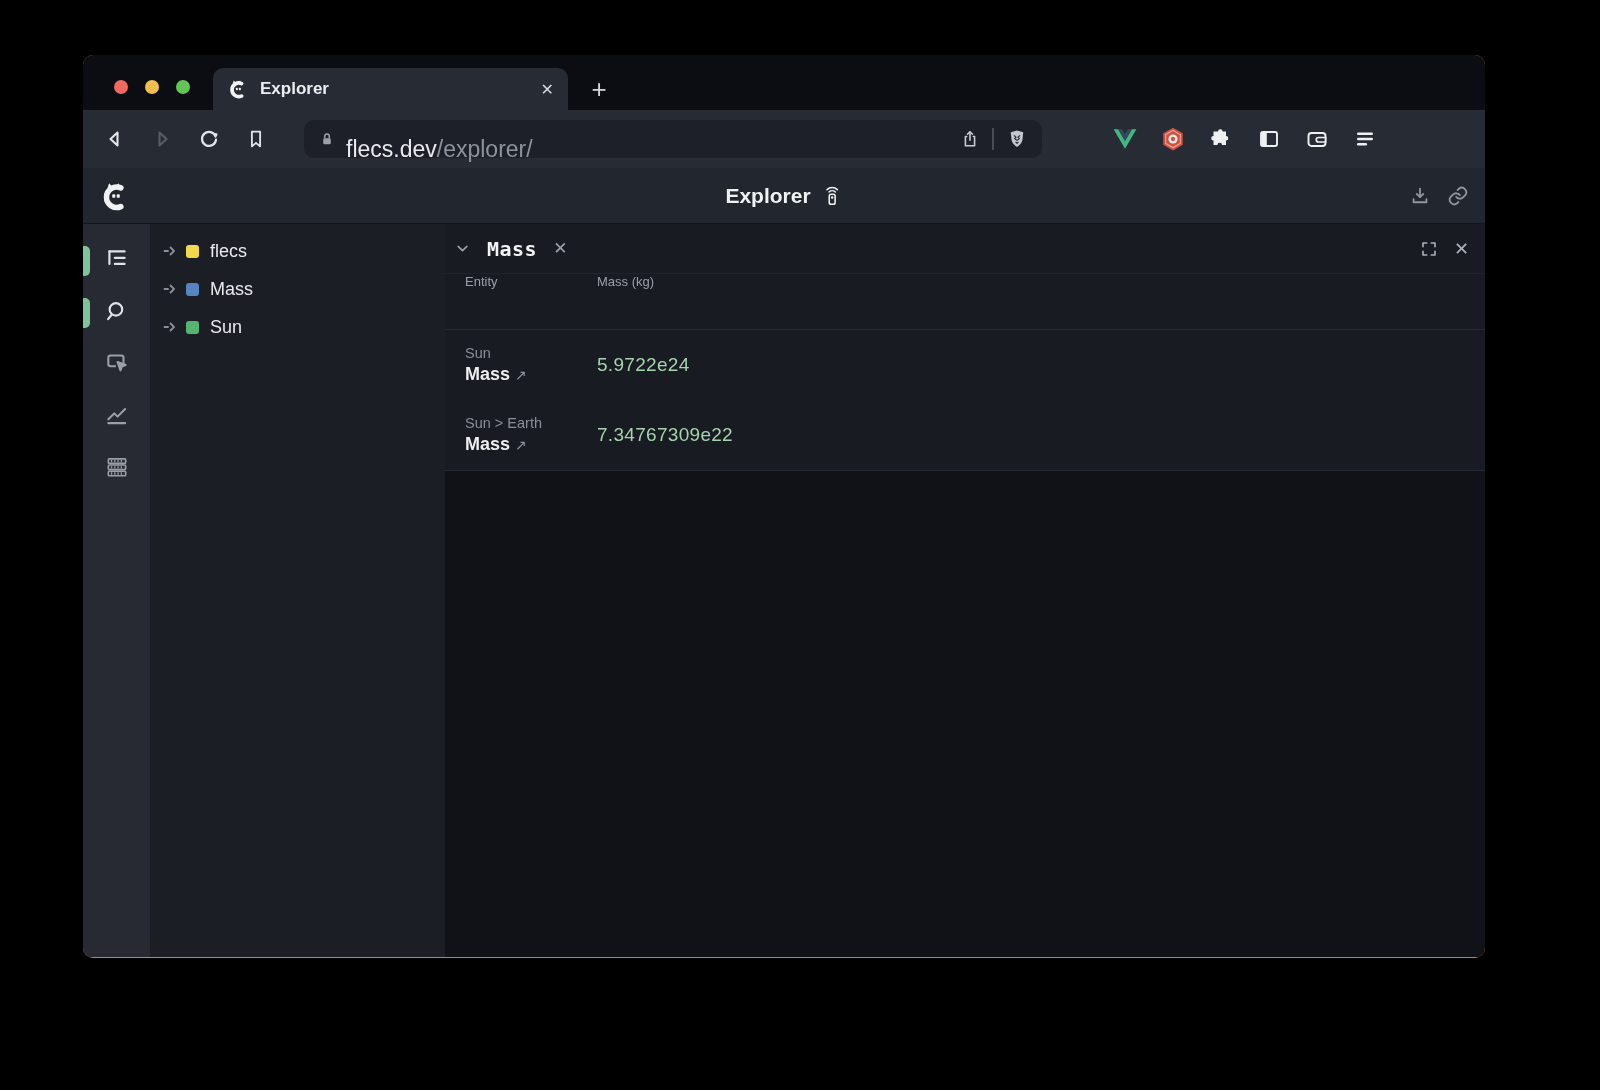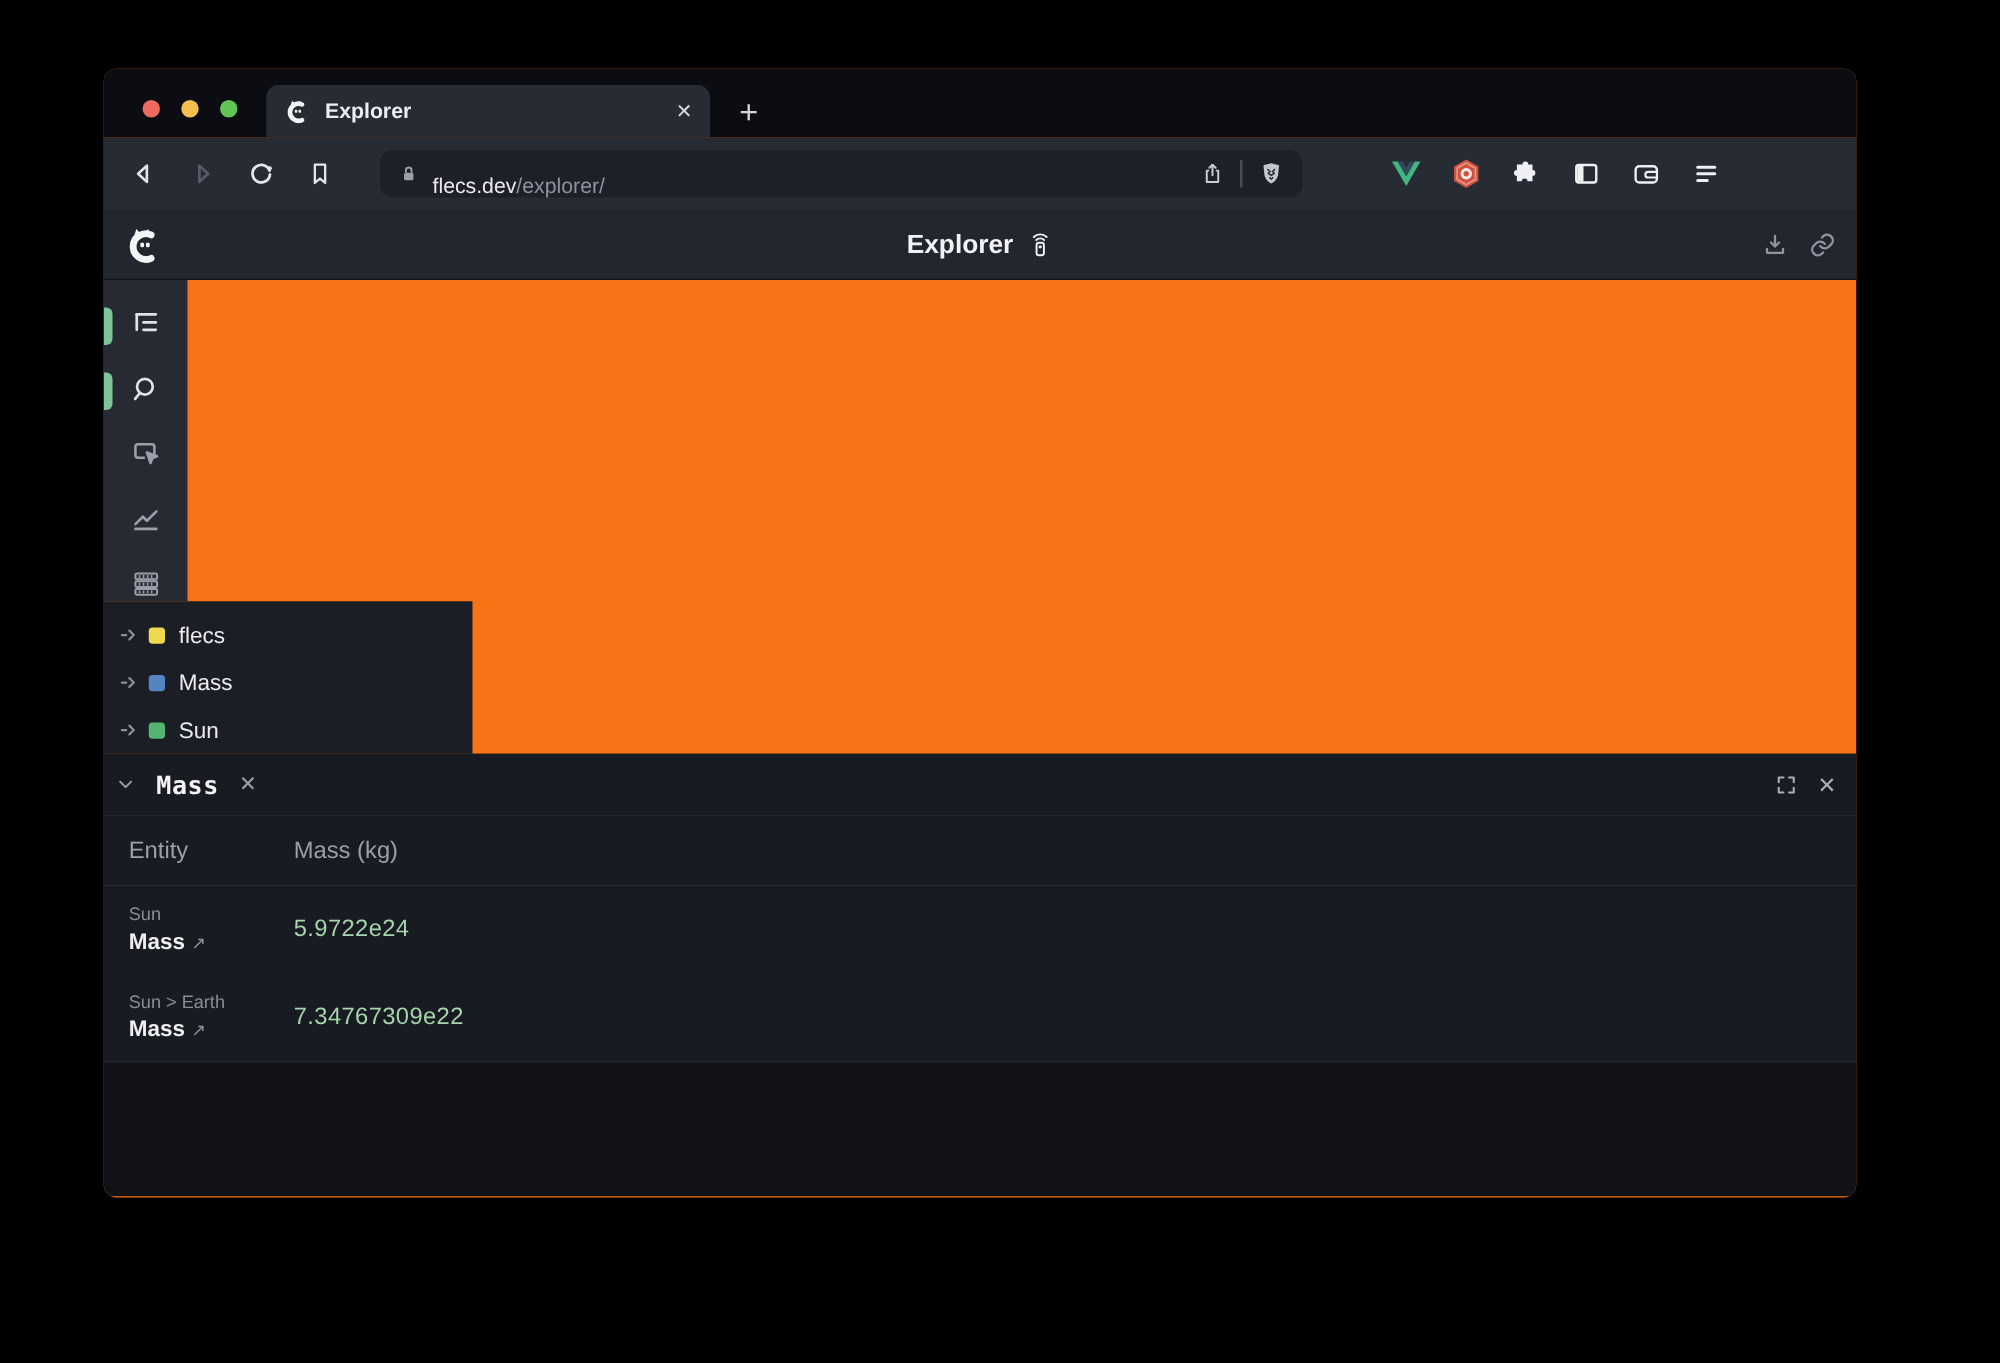--- a/index.html
+++ b/index.html
@@ -25,40 +25,40 @@
 
   
   .toolbar { height:58px; background:#272b34; display:flex; align-items:center;
              padding:0 16px; }
   .tool-btn { width:32px; height:32px; display:flex; align-items:center;
               justify-content:center; flex:0 0 auto; }
   .tool-btn + .tool-btn { margin-left:15px; }
   .bookmark-btn { margin-left:100px; }
   .urlbar { margin-left:32px; width:738px; height:38px; background:#1d2028;
             border-radius:10px; display:flex; align-items:center; padding:0 14px; }
-  .url-text { margin-left:10px; font-size:17px;margin-top:20px; }
+  .url-text { margin-left:10px; font-size:23px;margin-top:20px; }
   .url-domain { color:#e9eaee; }
   .url-path { color:#8d939d; }
   .urlbar .spacer { flex:1; }
   .url-divider { width:2px; height:22px; background:#464b55; margin:0 12px; }
   .ext-icon { width:34px; height:34px; display:flex; align-items:center;
               justify-content:center; flex:0 0 auto; margin-left:14px; }
   .ext-first { margin-left:66px; }
 
   
   .appheader { position:relative; height:56px; background:#22262e;
                border-bottom:1px solid #121419; display:flex; align-items:center;
                padding:0 16px; }
   .apptitle { position:absolute; left:0; right:0; top:0; height:56px;
               display:flex; align-items:center; justify-content:center; gap:10px;
               color:#f1f2f4; font-size:21px; font-weight:600; pointer-events:none; }
   .header-right { margin-left:auto; display:flex; align-items:center; gap:16px; }
 
   
-  .content { display:flex; height:733px;flex-direction:column; }
+  .content { display:flex; height:733px; }
 
   .iconbar { position:relative; width:67px; background:#272a33; display:flex;
              flex-direction:column; align-items:center; padding-top:21px; gap:24px; }
   .side-icon { width:28px; height:28px; display:flex; align-items:center;
                justify-content:center; }
   .pill { position:absolute; left:0; width:7px; height:30px; border-radius:0 5px 5px 0; }
   .pill1 { top:22px; } .pill2 { top:74px; }
 
   .treepanel { width:295px; background:#1b1e25; padding-top:8px; }
   .tree-item { height:38px; display:flex; align-items:center; padding-left:12px; }
@@ -71,22 +71,22 @@
   .main { flex:1; background:#101217; }
   .querypanel { background:#181b21; border-bottom:1px solid #262a31; }
   .qheader { height:50px; display:flex; align-items:center; padding:0 16px 0 10px;
              border-bottom:1px solid #20232b; }
   .qtitle { font-family:"DejaVu Sans Mono", monospace; font-weight:700;
             font-size:20px; color:#f2f3f5; margin-left:17px; letter-spacing:0.5px; }
   .qclose { color:#9aa0aa; font-size:17px; margin-left:16px; }
   .qh-right { margin-left:auto; display:flex; align-items:center; gap:16px; }
   .panel-x { color:#aab0b9; font-size:18px; }
 
-  .thead { height:56px; display:flex; align-items:center; padding-left:20px;
-           border-bottom:1px solid #262a31; color:#99a0aa; font-size:19px; }
+  .thead { height:56px; display:flex; align-items:flex-start; padding-left:20px;
+           border-bottom:1px solid #262a31; color:#99a0aa; font-size:13px; }
   .col-entity { width:132px; flex:0 0 auto; }
   .trow { display:flex; align-items:center; padding-left:20px; }
   .row-h70 { height:70px; } .row-h73 { height:73px; }
   .ent-parent { color:#888e98; font-size:14.5px; margin-bottom:3px; }
   .ent-name { color:#eceef0; font-size:18px; font-weight:600; }
   .ne-arrow { color:#8d939d; font-size:14px; font-weight:400; margin-left:5px; }
   .val { font-size:19px; font-weight:500; color:#a6d4ac; letter-spacing:0.3px; }
 
   svg { display:block; }
 </style>

